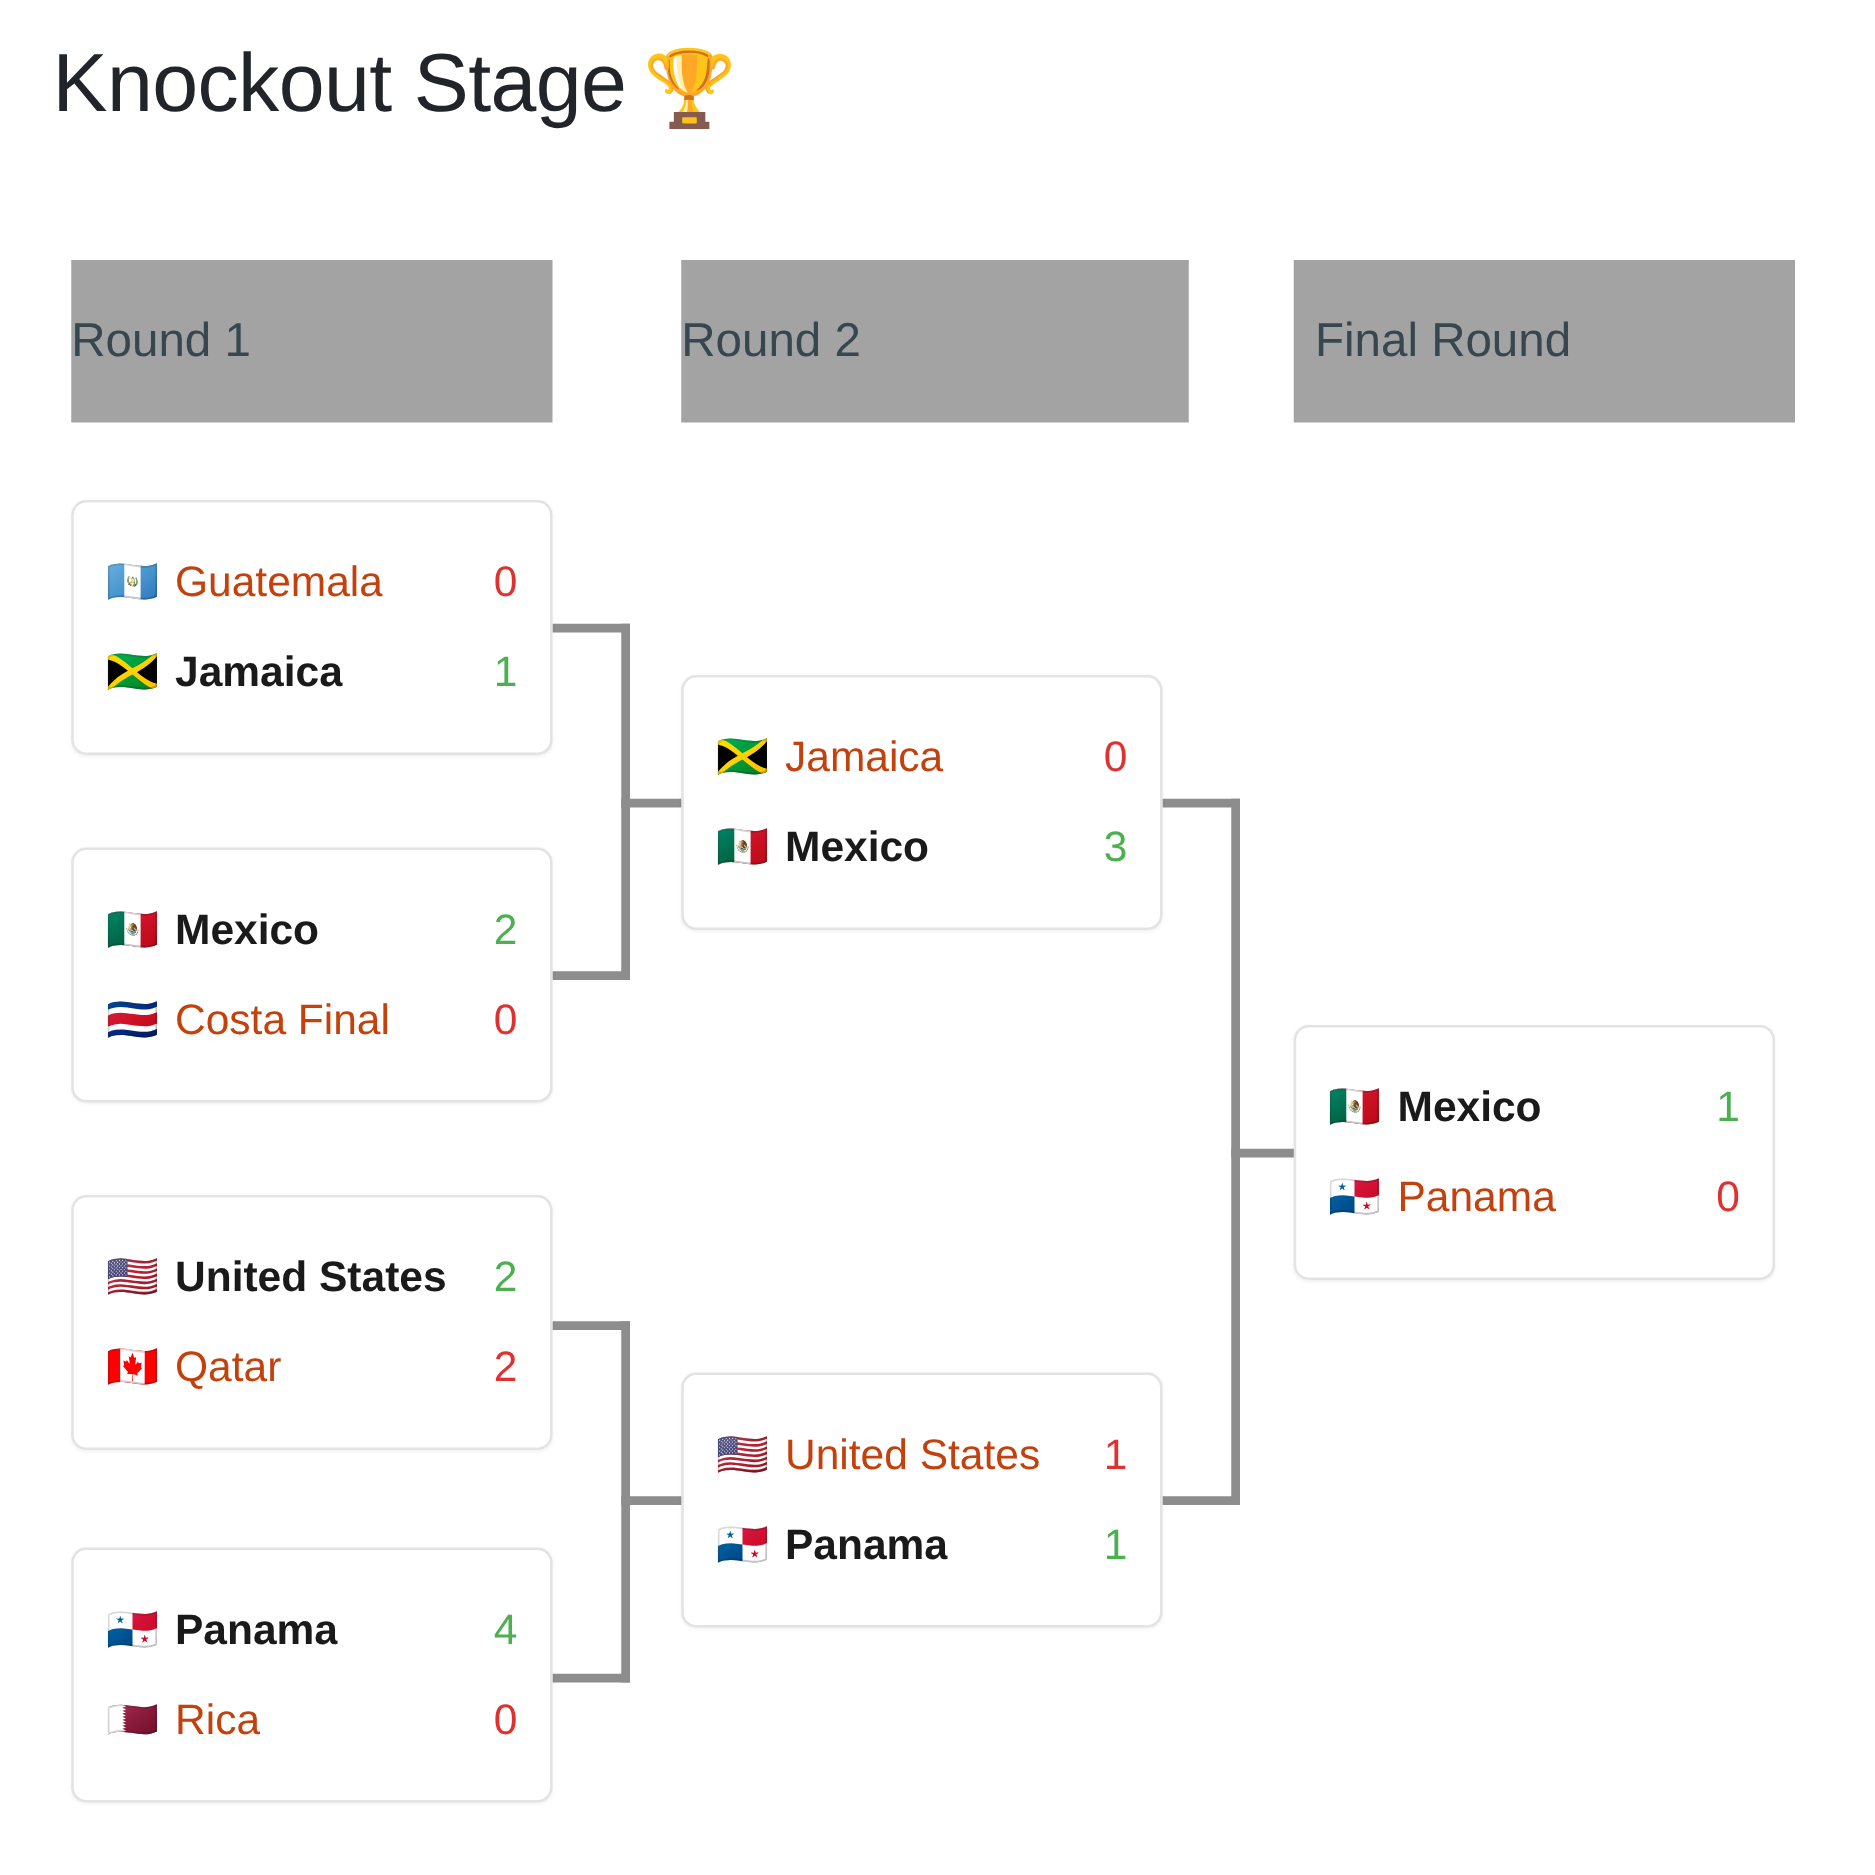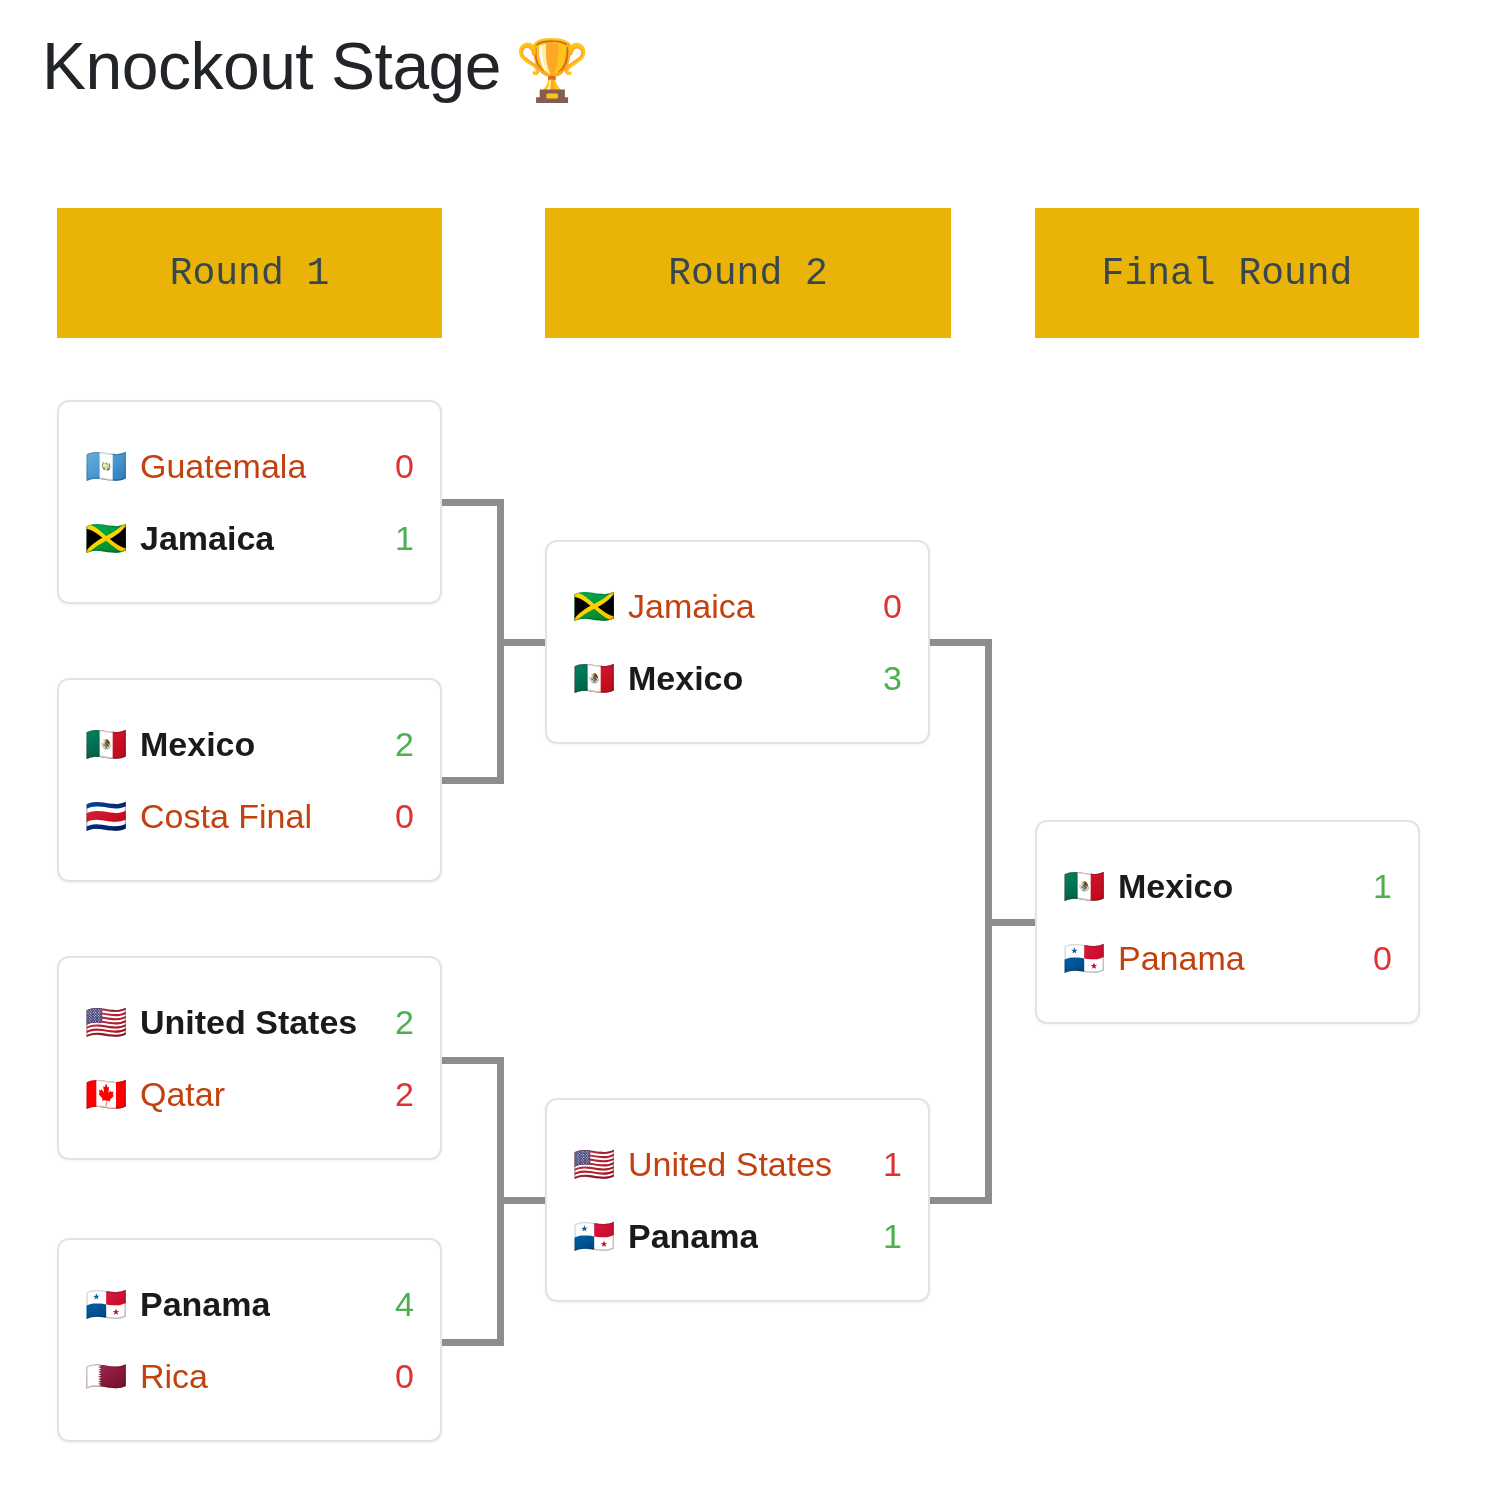--- a/index.html
+++ b/index.html
@@ -30,36 +30,34 @@
     font-family: "DejaVu Sans", sans-serif;
     font-size: 60px;
     margin-left: 14px;
     vertical-align: -2px;
   }
 
   
   .round-header {
     position: absolute;
     height: 130px;
-    background: #eab308;
+    background: #a3a3a3;
     display: flex;
     align-items: center;
-    justify-content: center;
-    font-family: Liberation Mono, monospace;
   }
   .round-header-label {
     font-size: 38px;
     font-weight: 400;
     color: #37474f;
     white-space: nowrap;
   }
 
   #hdr-0 { left: 57px;   top: 208px; width: 385px; }
   #hdr-1 { left: 545px;  top: 208px; width: 406px; }
-  #hdr-2 { left: 1035px; top: 208px; width: 384px; }
+  #hdr-2 { left: 1035px; top: 208px; width: 384px; padding-left: 17px; }
 
   
   .match-card {
     position: absolute;
     width: 385px;
     height: 204px;
     box-sizing: border-box;
     background: #ffffff;
     border: 2px solid #e3e3e3;
     border-radius: 12px;

